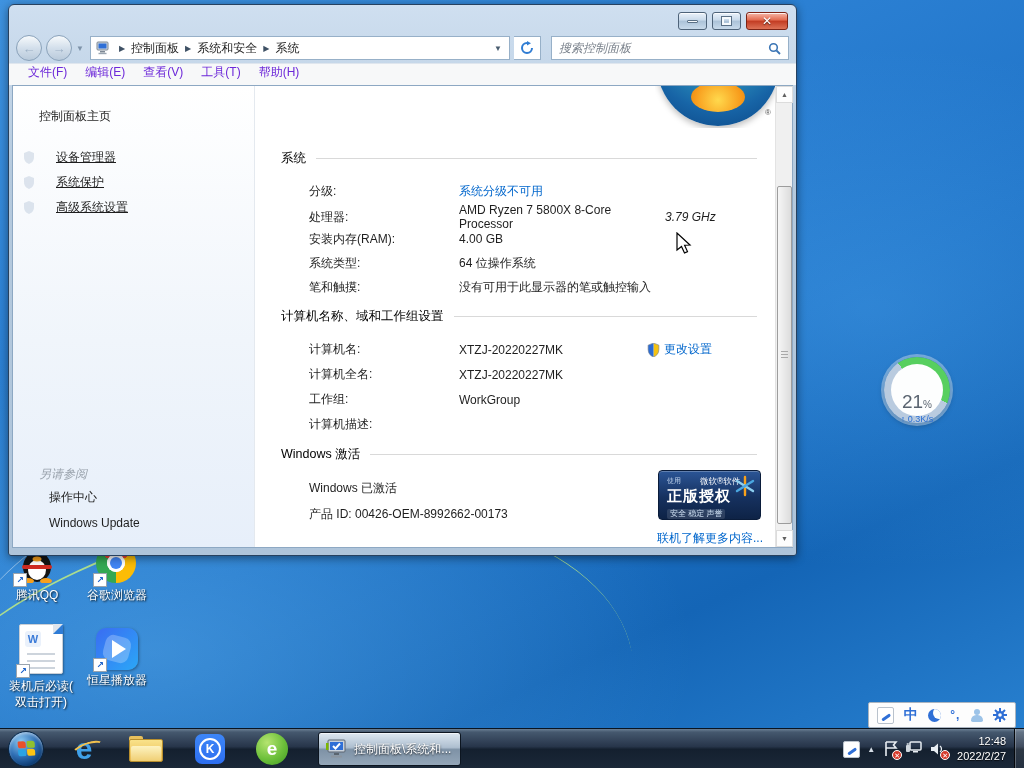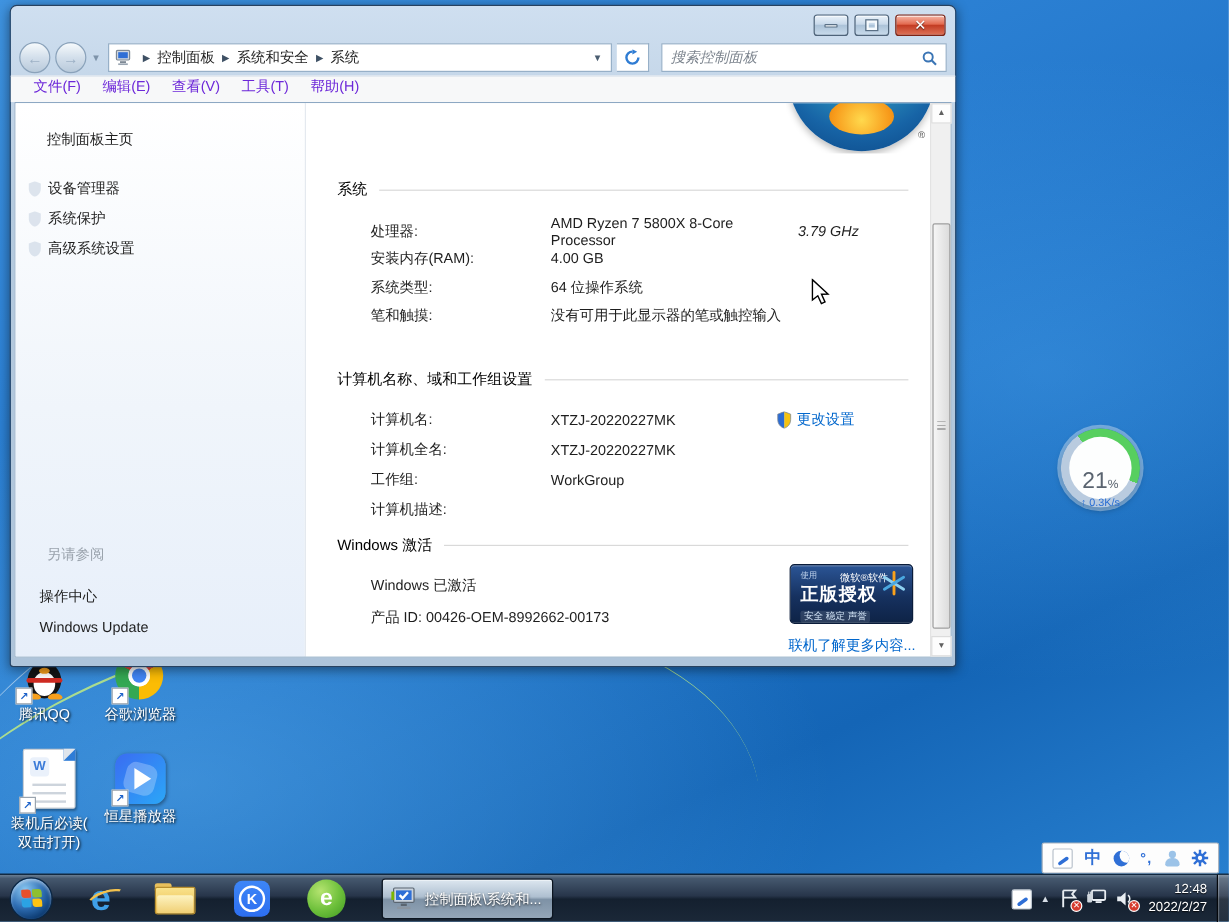--- a/index.html
+++ b/index.html
@@ -56,25 +56,25 @@
   .menubar { height:22px; background:#f7f8f9; border-top:1px solid #dfe6ee;
     display:flex; align-items:flex-start; padding-left:10px; font-size:12px; color:#6d28d9; }
   .menubar span { padding:0 9px; }
 
   
   .winbody { position:absolute; left:3px; right:3px; top:80px; bottom:7px;
     border:1px solid #8da8c3; display:flex; background:#fff; }
   .sidebar { width:242px; background:linear-gradient(180deg,#ffffff,#f0f5fb 55%,#e7effa);
     border-right:1px solid #e4e9ef; position:relative; font-size:12px; color:#1e1e1e; }
   .sb-home { padding:22px 0 0 26px; margin-bottom:20px; }
-  .sb-task { display:flex; align-items:center; height:25px; padding-left:10px; gap:5px; }
+  .sb-task { display:flex; align-items:center; height:25px; padding-left:10px; gap:21px;text-decoration:underline; }
   .sb-shield { opacity:.45; }
   .sb-bottom { position:absolute; left:0; bottom:12px; width:100%; }
-  .sb-seealso { color:#9aa3ad; padding-left:26px; margin-bottom:14px; }
-  .sb-link { padding-left:20px; height:25px; display:flex; align-items:center; }
+  .sb-seealso { color:#9aa3ad; padding-left:26px; margin-bottom:2px;font-style:italic; }
+  .sb-link { padding-left:36px; height:25px; display:flex; align-items:center; }
 
   .main { flex:1; position:relative; background:#fff; font-size:12px; color:#1e1e1e; overflow:hidden; }
   .orbwrap { position:absolute; left:400px; top:0; width:132px; height:42px; overflow:hidden; }
   .orb { position:absolute; left:2px; top:-82px; width:122px; height:122px; border-radius:50%;
     background:radial-gradient(circle at 50% 28%, #54c2cf 0%, #2c93bd 35%, #1764a6 68%, #0b4584 100%);
     box-shadow:0 3px 6px rgba(0,0,0,.25); }
   .orb .flame { position:absolute; left:34px; top:78px; width:54px; height:30px; border-radius:50%;
     background:radial-gradient(circle at 50% 60%, #ffd94d, #f89c1c 70%, #e8860d); }
   .orb-r { position:absolute; left:110px; top:22px; font-size:8px; color:#555; }
 
@@ -371,20 +371,25 @@
         <div class="orb-r">®</div>
       </div>
 
       <div class="sec" style="top:64px;">
         <div class="sec-header">
           <span>系统</span>
           <span class="rule"></span>
         </div>
         <div class="rows">
           <div class="row">
+            <span>分级:</span>
+            <span class="link">系统分级不可用</span>
+            <span class="extra"></span>
+          </div>
+          <div class="row">
             <span>处理器:</span>
             <span>AMD Ryzen 7 5800X 8-Core Processor</span>
             <span class="extra">3.79 GHz</span>
           </div>
           <div class="row">
             <span>安装内存(RAM):</span>
             <span>4.00 GB</span>
             <span class="extra"></span>
           </div>
           <div class="row">

